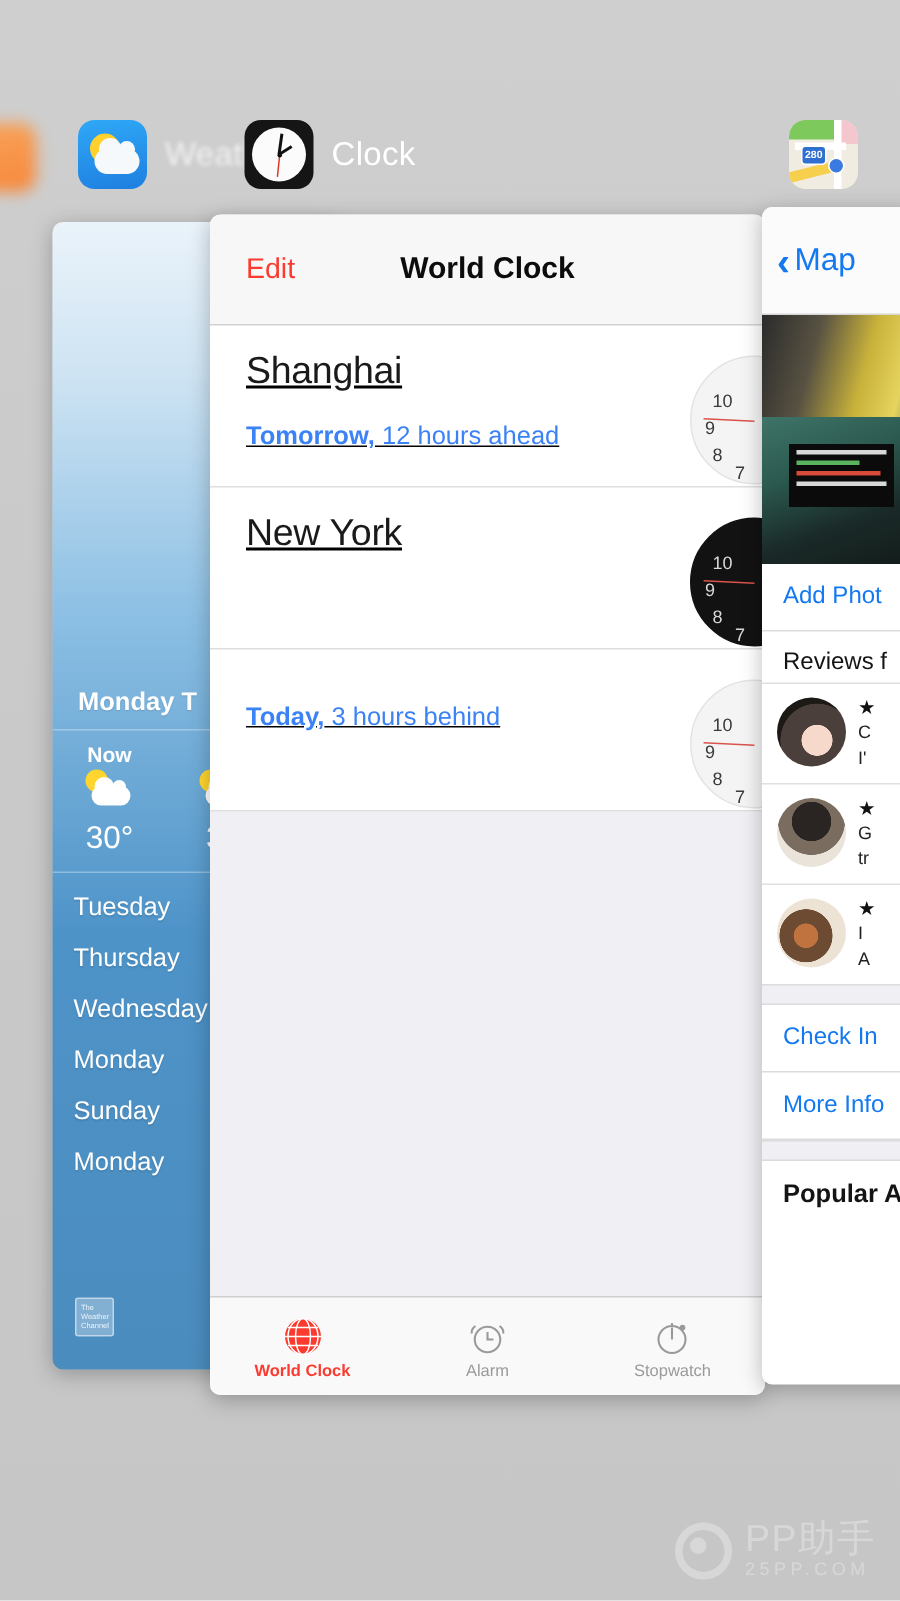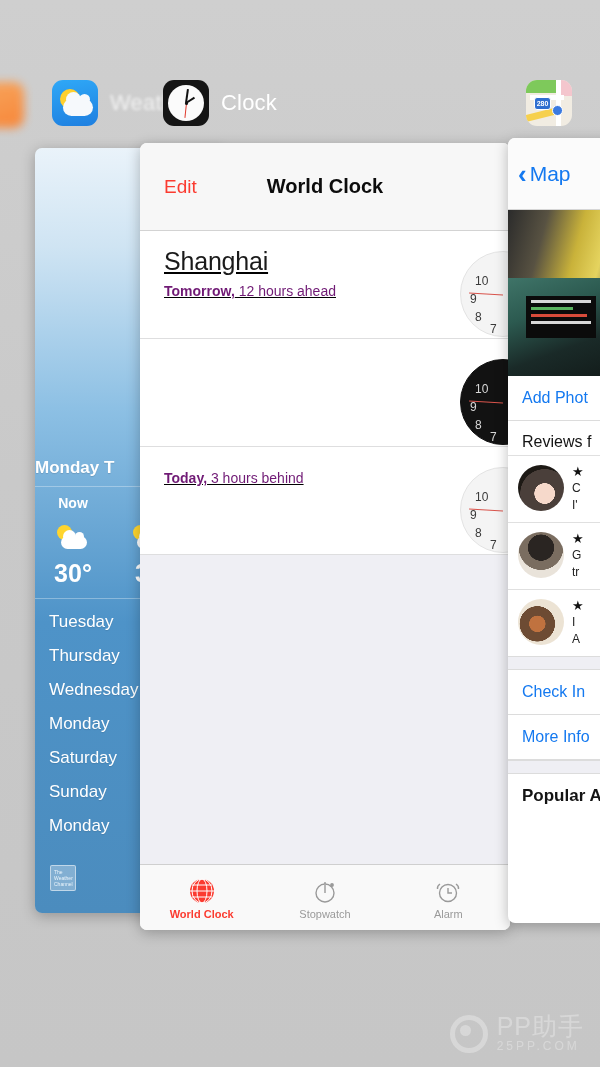--- a/index.html
+++ b/index.html
@@ -79,52 +79,52 @@
   }
 
   
   .card { position:absolute; border-radius:7px; overflow:hidden;
           box-shadow:0 3px 14px rgba(0,0,0,.26); background:#fff; }
 
   
   .card-weather { left:35px; top:148px; width:190px; height:765px;
                   background:linear-gradient(180deg,#eaf3fa 0%,#cfe4f3 13%,#8dc0e4 34%,#4e93c8 62%,#4b8cbe 100%); }
   .wx-top { height:300px; }
-  .wx-today { padding:10px 12px 8px 0; color:#fff; }
+  .wx-today { padding:10px 12px 8px 17px; color:#fff; }
   .wx-today-line { font-size:17px; font-weight:bold; white-space:nowrap; text-shadow:0 1px 1px rgba(0,0,0,.12); }
   .wx-hours { display:flex; border-top:1px solid rgba(255,255,255,.32);
               border-bottom:1px solid rgba(255,255,255,.32); padding:8px 0 10px; }
   .wx-hour { flex:0 0 76px; text-align:center; color:#fff; }
-  .wx-hour .h { font-size:14px; font-weight:bold; margin-bottom:14px; }
-  .wx-hour .t { font-size:25px; font-weight:bold; margin-top:8px; }
+  .wx-hour .h { font-size:14px; font-weight:bold; margin-bottom:2px; }
+  .wx-hour .t { font-size:21px; font-weight:normal; margin-top:8px; }
   .mini-wx { position:relative; width:42px; height:26px; margin:0 auto; }
   .mini-wx .s { position:absolute; width:15px; height:15px; border-radius:50%; background:#ffd52e; left:5px; top:0; }
   .mini-wx .c { position:absolute; width:26px; height:13px; border-radius:7px; background:#fff; left:9px; top:11px; }
   .mini-wx .c:before { content:''; position:absolute; width:13px; height:13px; border-radius:50%; background:#fff; left:2px; top:-6px; }
   .mini-wx .c:after  { content:''; position:absolute; width:9px; height:9px; border-radius:50%; background:#fff; left:14px; top:-4px; }
   .wx-days { padding:6px 0 0 14px; }
   .wx-day { color:#fff; font-size:17px; padding:7px 0; white-space:nowrap; text-shadow:0 1px 1px rgba(0,0,0,.1); }
   .wx-logo {
     position:absolute; left:15px; bottom:22px; width:26px; height:26px;
     background:rgba(255,255,255,.3); border:1px solid rgba(255,255,255,.5);
     border-radius:2px; color:#eaf4fb; font-size:5px; line-height:6px;
     padding:3px; text-align:left;
   }
 
   
   .card-clock { left:140px; top:143px; width:370px; height:787px; background:#fff; }
-  .ck-nav { height:88px; background:#f7f7f7; border-bottom:1px solid #d3d3d3;
+  .ck-nav { height:74px; background:#f7f7f7; border-bottom:1px solid #d3d3d3;
             display:flex; align-items:center; padding:0 24px; position:relative; }
   .ck-edit { font-size:19px; color:#fb3b30; }
   .ck-title { position:absolute; left:0; right:0; text-align:center;
               font-size:20px; font-weight:bold; color:#0c0c0c; pointer-events:none; }
   .ck-list { background:#fff;text-decoration:underline; }
   .ck-row { position:relative; padding:16px 0 16px 24px; border-bottom:1px solid #dededf; height:108px; }
   .ck-city { font-size:25px; color:#1a1a1a; font-weight:400; letter-spacing:-.2px; }
-  .ck-sub { font-size:14px; color:#701a75; margin-top:7px; }
+  .ck-sub { font-size:17px; color:#3b82f6; margin-top:19px; }
   .ck-sub b { font-weight:bold; }
   .ck-face {
     position:absolute; right:-36px; top:20px; width:86px; height:86px; border-radius:50%;
     background:#f4f4f4; border:1px solid #e3e3e3;
   }
   .ck-face.dark { background:#121212; border-color:#121212; }
   .ck-num { position:absolute; font-size:12px; color:#3a3a3a; }
   .ck-face.dark .ck-num { color:#d8d8d8; }
   .ck-hand { position:absolute; left:50%; top:50%; height:1.4px; background:#d9544c;
              transform-origin:0% 50%; }
@@ -237,21 +237,20 @@
         </div>
       <div class="t">30</div>
     </div>
   </div>
 
   <div class="wx-days">
     <div class="wx-day">Tuesday</div>
     <div class="wx-day">Thursday</div>
     <div class="wx-day">Wednesday</div>
     <div class="wx-day">Monday</div>
-    <div class="wx-day">Saturday</div>
     <div class="wx-day">Sunday</div>
     <div class="wx-day">Monday</div>
   </div>
 
   <div class="wx-logo">The Weather Channel</div>
 </div>
 
 <div class="card card-clock">
 
   <div class="ck-nav">
@@ -270,20 +269,21 @@
 
         <span class="ck-num" style="left:14px;top:22px">10</span>
         <span class="ck-num" style="left:9px;top:40px">9</span>
         <span class="ck-num" style="left:14px;top:58px">8</span>
         <span class="ck-num" style="left:29px;top:70px">7</span>
         <div class="ck-hand" style="width:34px;transform:rotate(183deg)"></div>
       </div>
     </div>
 
     <div class="ck-row">
+      <div class="ck-city">New York</div>
       <div class="ck-face dark">
 
         <span class="ck-num" style="left:14px;top:22px">10</span>
         <span class="ck-num" style="left:9px;top:40px">9</span>
         <span class="ck-num" style="left:14px;top:58px">8</span>
         <span class="ck-num" style="left:29px;top:70px">7</span>
         <div class="ck-hand" style="width:34px;transform:rotate(183deg)"></div>
       </div>
     </div>
 
@@ -317,38 +317,38 @@
             <line x1="4" y1="8" x2="24" y2="8"></line>
             <line x1="4" y1="20" x2="24" y2="20"></line>
           </g>
         </svg>
       </div>
       <span>World Clock</span>
     </div>
     <div class="ck-tab">
       <div class="ti">
         <svg width="28" height="28" viewBox="0 0 28 28" stroke="#9a9a9a" stroke-width="1.4" fill="none">
+          <circle cx="14" cy="16" r="8.5"></circle>
+          <path d="M6 7 Q3 9 3.5 12"></path>
+            <path d="M22 7 Q25 9 24.5 12"></path>
+          <path d="M14 11 v5 h4"></path>
+        </svg>
+      </div>
+      <span>Alarm</span>
+    </div>
+    <div class="ck-tab">
+      <div class="ti">
+        <svg width="28" height="28" viewBox="0 0 28 28" stroke="#9a9a9a" stroke-width="1.4" fill="none">
           <circle cx="14" cy="16" r="9"></circle>
           <line x1="14" y1="5" x2="14" y2="7"></line>
           <line x1="14" y1="16" x2="14" y2="8"></line>
           <circle cx="21" cy="8" r="1.2" fill="#9a9a9a"></circle>
         </svg>
       </div>
       <span>Stopwatch</span>
-    </div>
-    <div class="ck-tab">
-      <div class="ti">
-        <svg width="28" height="28" viewBox="0 0 28 28" stroke="#9a9a9a" stroke-width="1.4" fill="none">
-          <circle cx="14" cy="16" r="8.5"></circle>
-          <path d="M6 7 Q3 9 3.5 12"></path>
-            <path d="M22 7 Q25 9 24.5 12"></path>
-          <path d="M14 11 v5 h4"></path>
-        </svg>
-      </div>
-      <span>Alarm</span>
     </div>
   </div>
 </div>
 
 <div class="card card-maps">
 
   <div class="mp-nav">
     <div class="mp-back">
       <span class="chev">‹</span>
       <span>Map</span>

